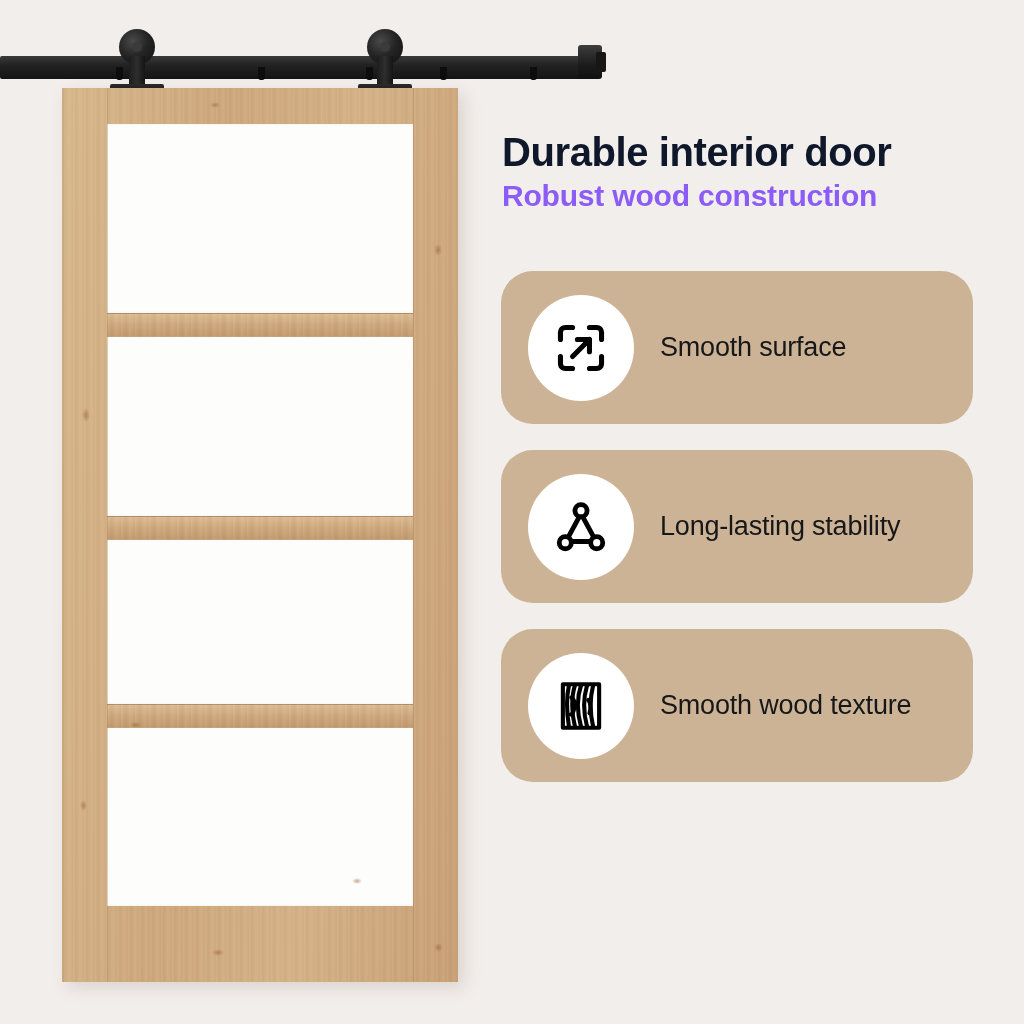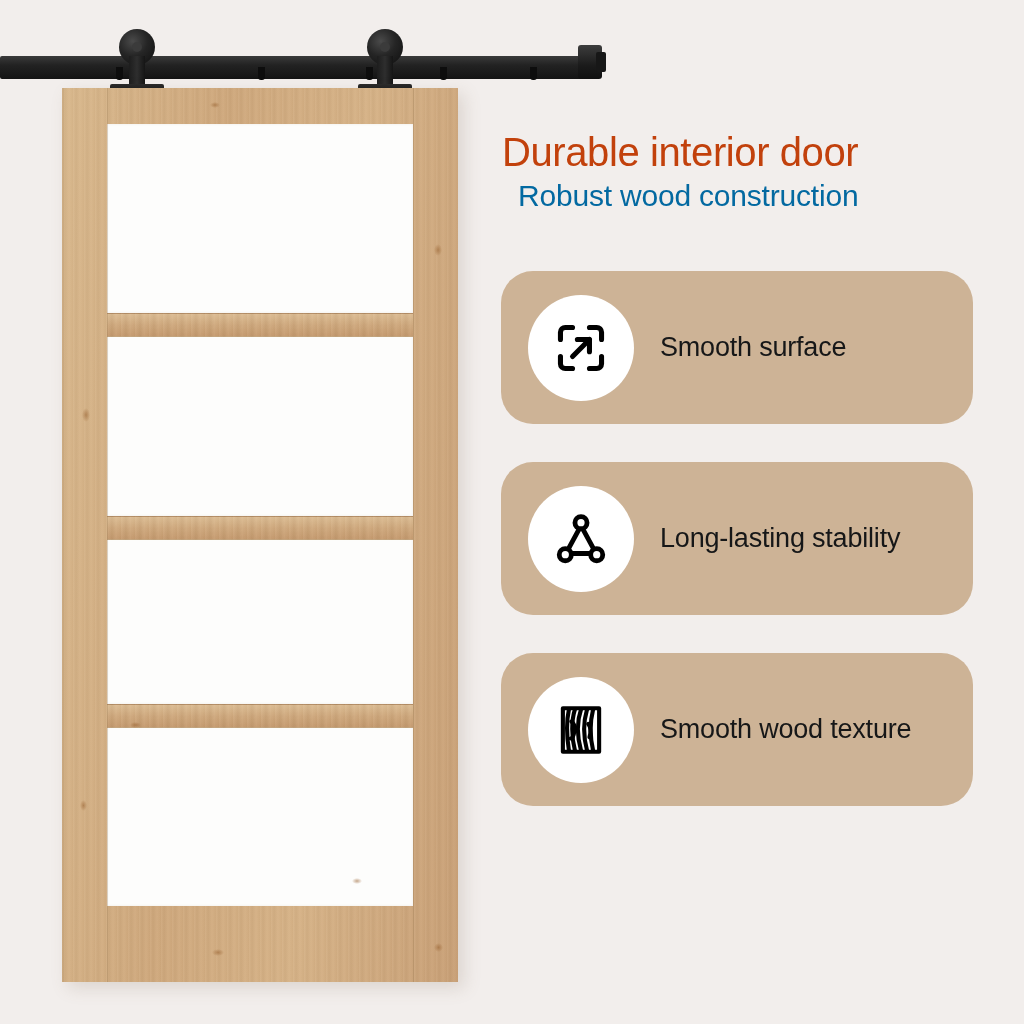--- a/index.html
+++ b/index.html
@@ -129,41 +129,41 @@
     width: 534px; height: 1024px;
   }
   #heading-block {
     position: absolute;
     left: 12px; top: 130px;
     width: 510px;
   }
   #page-title {
     margin: 0;
     font-size: 40px;
-    font-weight: normal;
-    color: #c2410c;
+    font-weight: bold;
+    color: #0f172a;
     letter-spacing: -0.4px;
     white-space: nowrap;
   }
   #page-subtitle {
-    margin: 4px 0 0 16px;
+    margin: 4px 0 0 0;
     font-size: 30px;
-    font-weight: normal;
-    color: #0369a1;
+    font-weight: bold;
+    color: #8b5cf6;
     letter-spacing: -0.2px;
     white-space: nowrap;
   }
 
   #feature-list {
     position: absolute;
     left: 11px; top: 271px;
     width: 472px;
     display: flex;
     flex-direction: column;
-    gap: 38px;
+    gap: 26px;
   }
   .feature-card {
     height: 153px;
     background: #CDB396;
     border-radius: 32px;
     display: flex;
     align-items: center;
     padding-left: 27px;
     box-sizing: border-box;
   }

